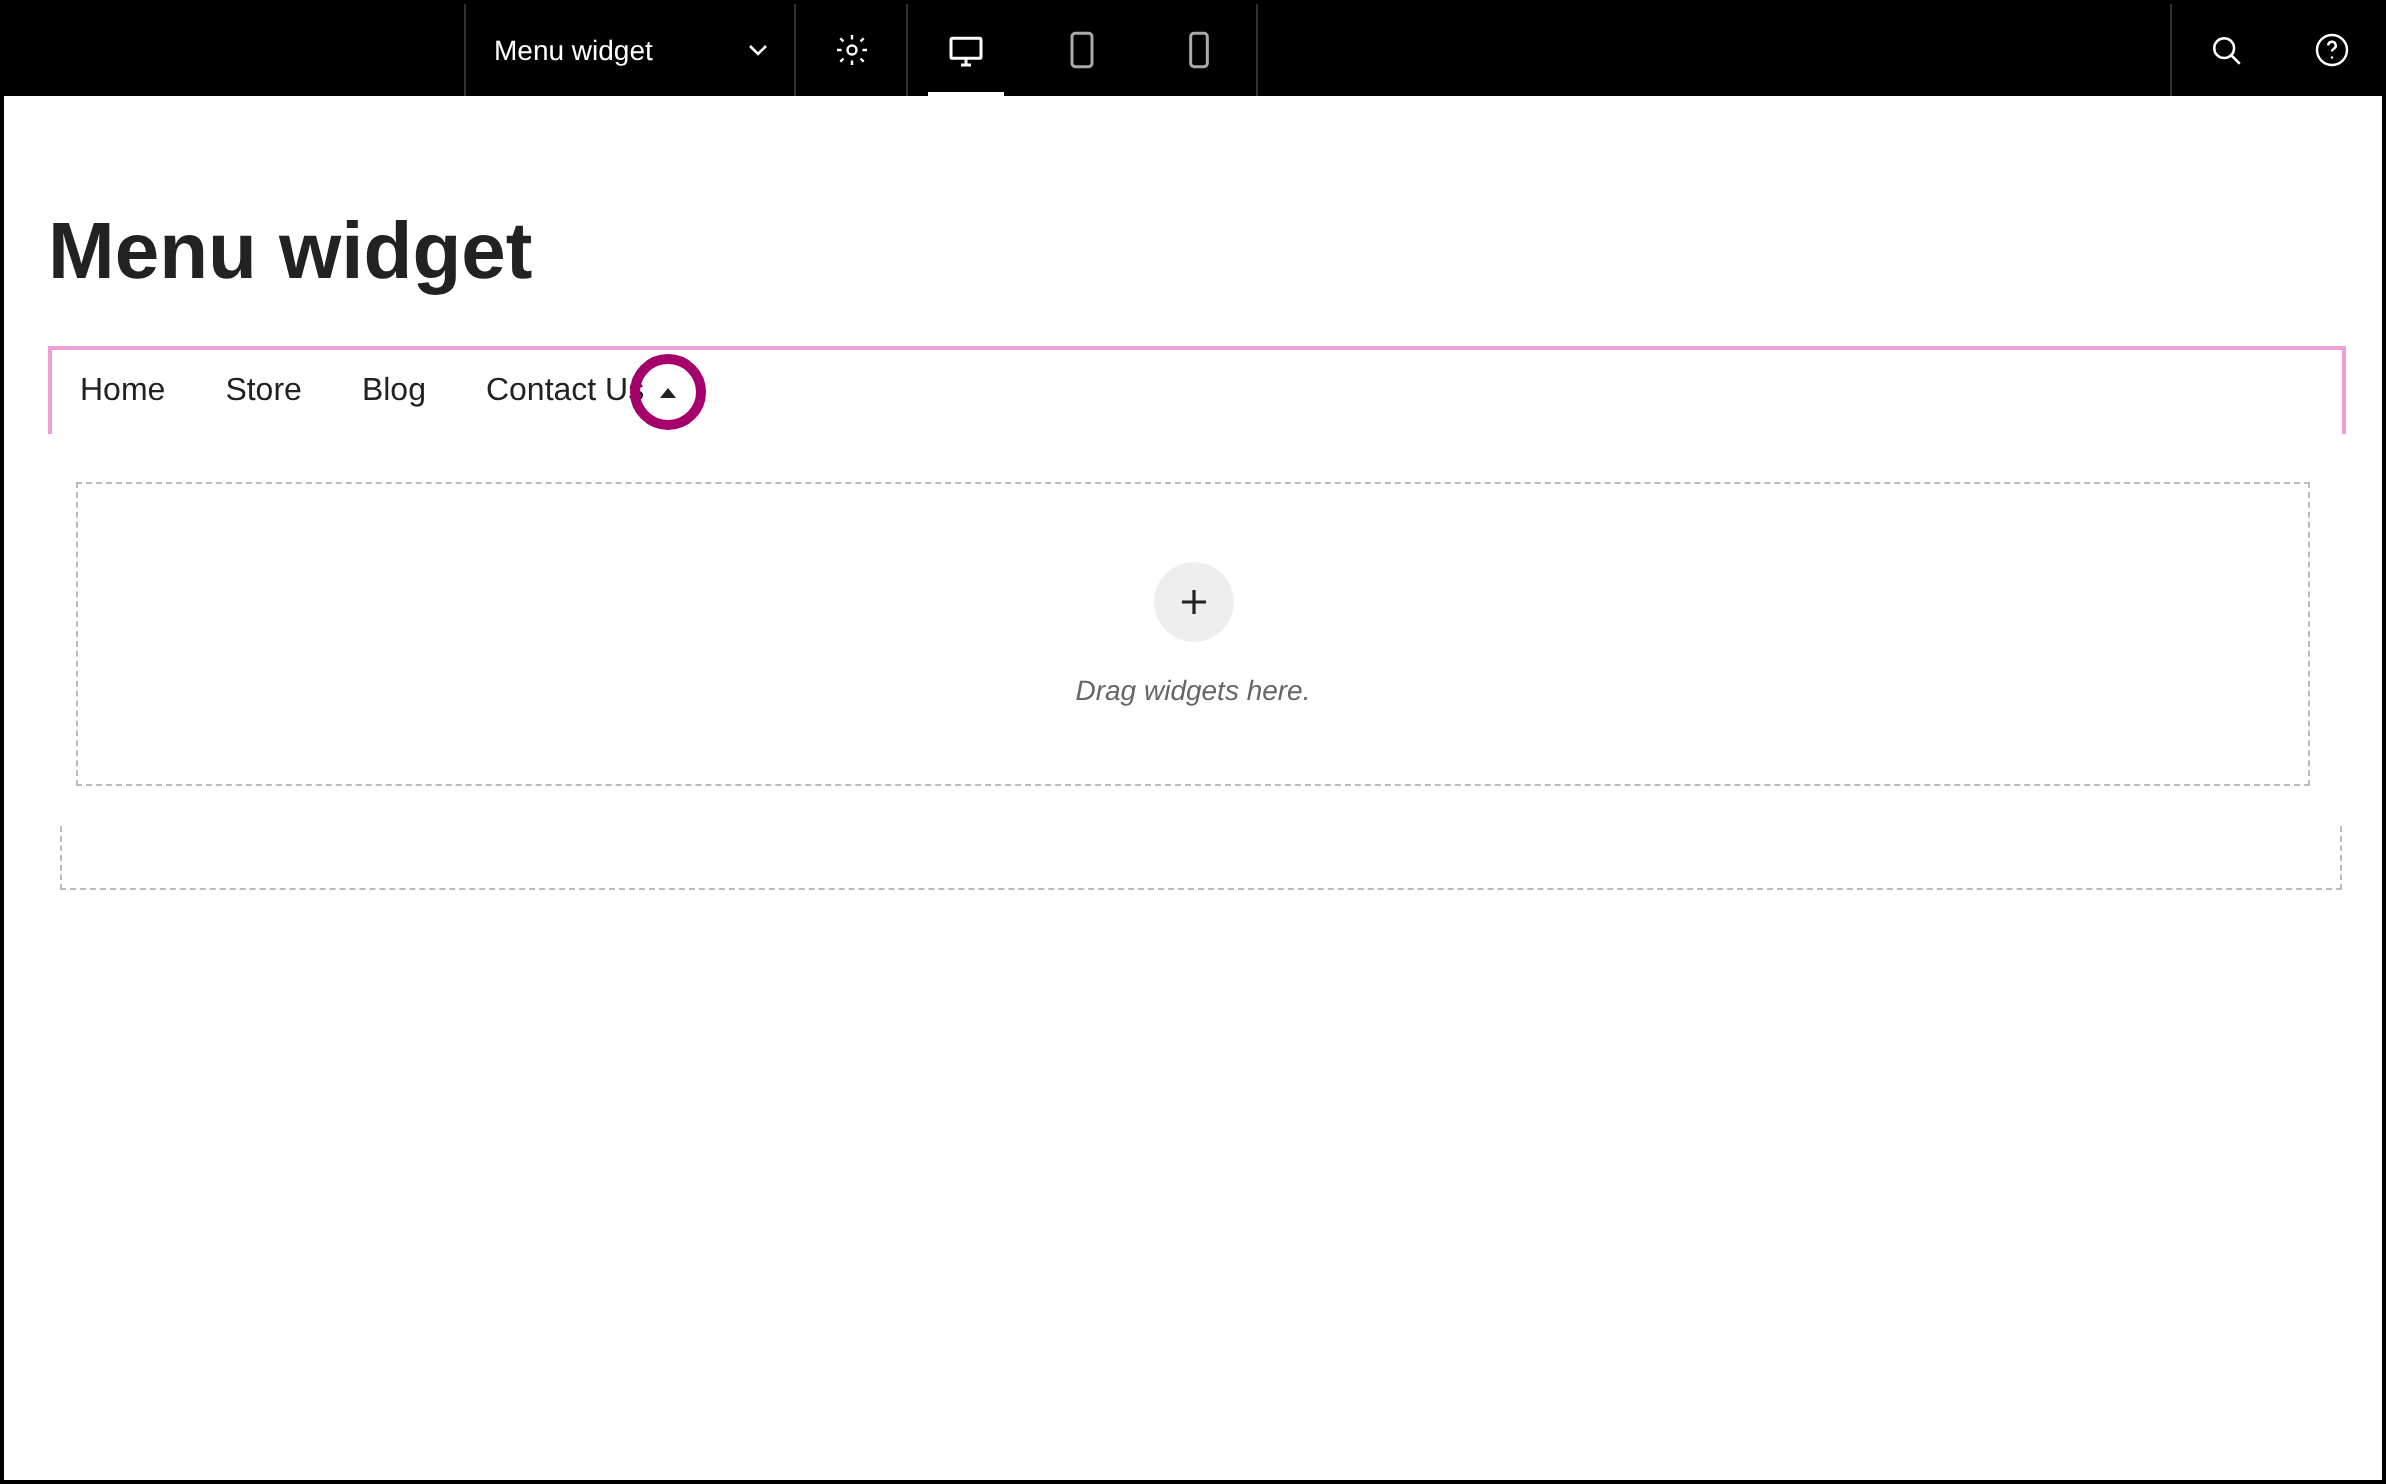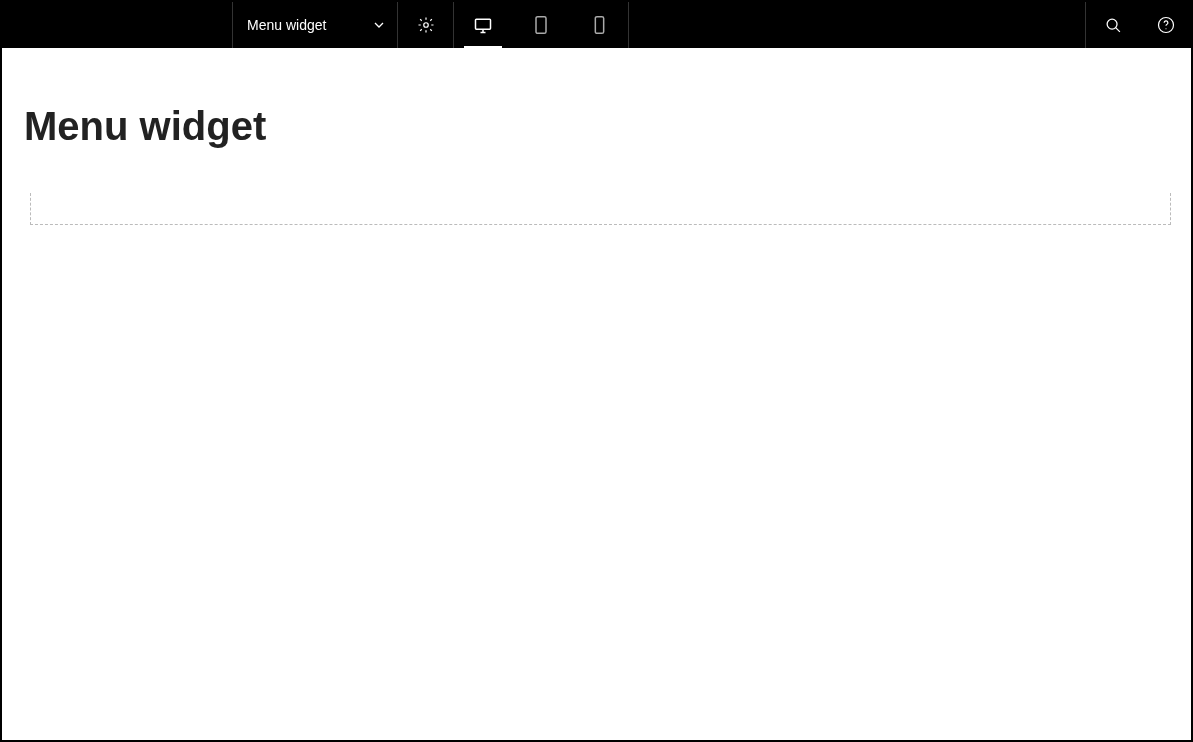--- a/index.html
+++ b/index.html
@@ -193,16 +193,48 @@
             <circle cx="12" cy="17" r="0.8" fill="#fff" stroke="none"></circle>
         </svg>
       </span>
     </div>
   </div>
 </div>
 
 <div class="canvas-wrap">
   <h1 class="page-title">Menu widget</h1>
 
-
+  <div class="menu-widget-box">
+    <nav class="menu-bar">
+      <span class="menu-item">
+        <span>Home</span>
+      </span>
+      <span class="menu-item">
+        <span>Store</span>
+      </span>
+      <span class="menu-item">
+        <span>Blog</span>
+      </span>
+      <span class="menu-item">
+        <span>Contact Us</span>
+        <span class="caret">
+          <svg width="12" height="10" viewBox="0 0 12 10">
+              <path d="M2 8 L6 3 L10 8 Z" fill="#222"></path>
+            </svg>
+          <span class="annot-circle"></span>
+        </span>
+      </span>
+    </nav>
+  </div>
+
+  <div class="dropzone-outer">
+    <div class="add-circle">
+      <span>
+        <svg width="16" height="16" viewBox="0 0 16 16">
+            <path d="M8 2v12M2 8h12" stroke="#222" stroke-width="1.6"></path>
+          </svg>
+      </span>
+    </div>
+    <div class="dropzone-text">Drag widgets here.</div>
+  </div>
 
   <div class="dropzone-secondary"></div>
 </div>
 
 </body></html>

